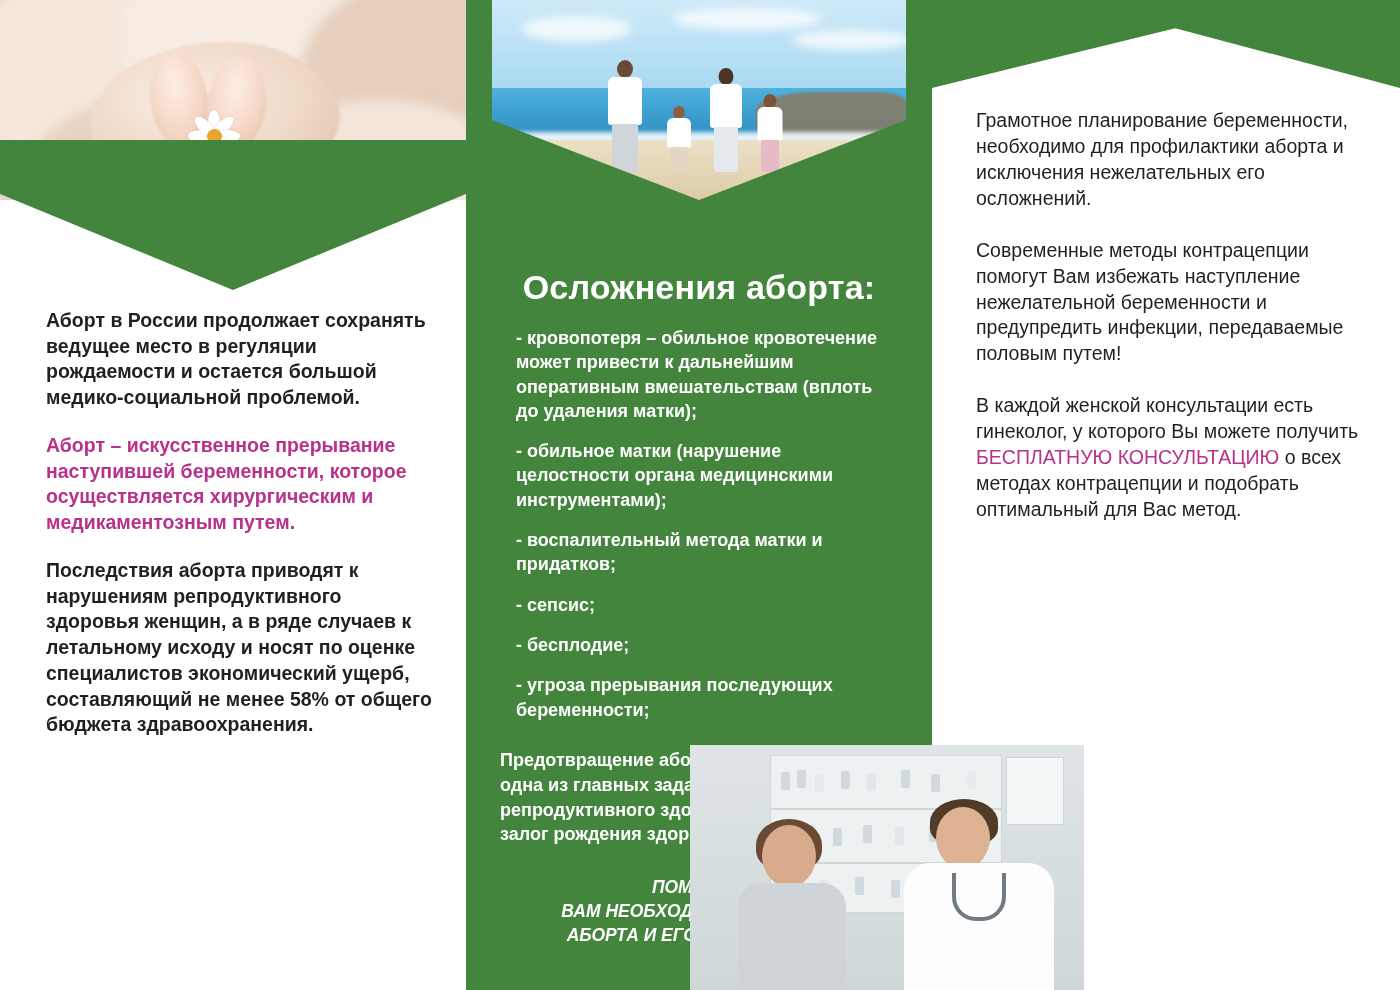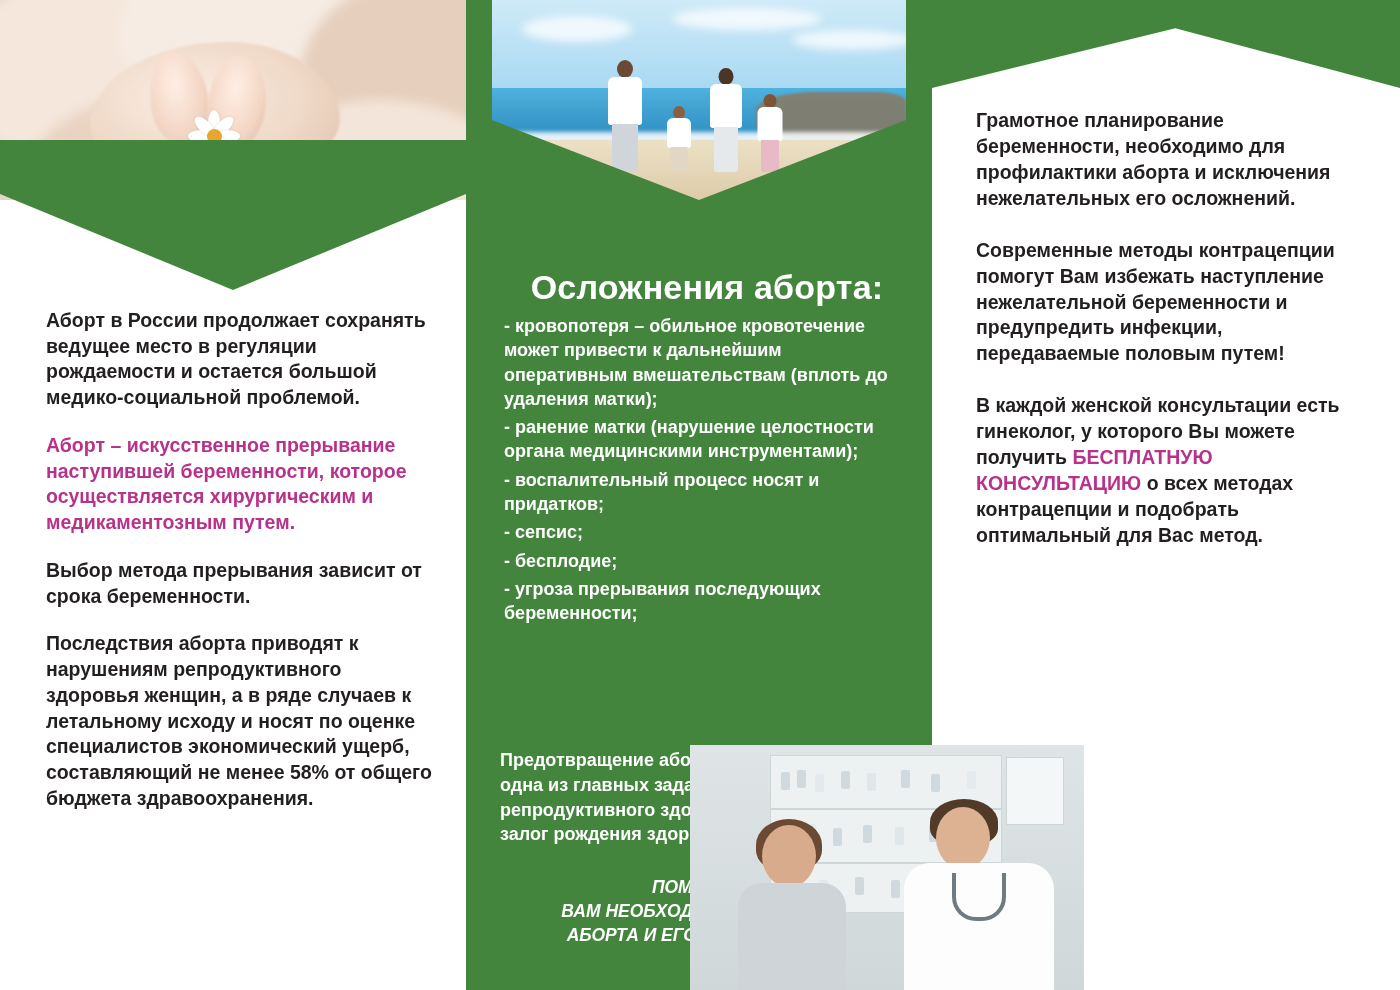--- a/index.html
+++ b/index.html
@@ -167,33 +167,32 @@
 
   .mid-title {
     position: absolute;
     left: 0; top: 245px;
     width: 466px;
     text-align: center;
     color: #ffffff;
     font-size: 34px;
     font-weight: bold;
     letter-spacing: .2px;
-    padding-left: 8px;
   }
   .mid-list {
     position: absolute;
     left: 34px;
     top: 310px;
     width: 404px;
     color: #ffffff;
     font-size: 18px;
     line-height: 1.35;
     font-weight: bold;
   }
-  .mid-list div { margin: 4px; }
+  .mid-list div { margin: 16px; }
   .mid-para {
     position: absolute;
     left: 34px;
     top: 730px;
     width: 404px;
     color: #ffffff;
     font-size: 18px;
     line-height: 1.38;
     font-weight: bold;
   }
@@ -229,21 +228,21 @@
     position: absolute;
     left: 44px;
     top: 108px;
     width: 392px;
     color: #231f20;
   }
   .right-text p {
     margin: 0 0 26px 0;
     font-size: 19.5px;
     line-height: 1.33;
-    font-weight: bold;
+    font-weight: normal;
   }
   .right-text .pink {
     color: #b8328b;
   }
   .photo-doctor {
     position: absolute;
     left: 690px;
     top: 745px;
     width: 394px;
     height: 245px;
@@ -299,21 +298,20 @@
         <div class="petal" style="transform:rotate(315deg)"></div>
         <div class="center"></div>
       </div>
     </div>
 
     <div class="panel-left-green"></div>
 
     <div class="left-text">
       <p>Аборт в России продолжает сохранять ведущее место в регуляции рождаемости и остается большой медико-социальной проблемой.</p>
       <p class="accent">Аборт – искусственное прерывание наступившей беременности, которое осуществляется хирургическим и медикаментозным путем.</p>
-      <p>Выбор метода прерывания зависит от срока беременности.</p>
       <p>Последствия аборта приводят к нарушениям репродуктивного здоровья женщин, а в ряде случаев к летальному исходу и носят по оценке специалистов экономический ущерб, составляющий не менее 58% от общего бюджета здравоохранения.</p>
     </div>
   </section>
 
   <section class="panel-mid">
 
     <div class="photo-family">
       <div class="pf-sky"></div>
       <div class="pf-cloud pf-c1"></div>
       <div class="pf-cloud pf-c2"></div>
@@ -344,22 +342,22 @@
         </div>
     </div>
     <div class="mid-side-l"></div>
     <div class="mid-side-r"></div>
     <div class="mid-notch"></div>
 
     <h1 class="mid-title">Осложнения аборта:</h1>
 
     <div class="mid-list">
       <div>- кровопотеря – обильное кровотечение может привести к дальнейшим оперативным вмешательствам (вплоть до удаления матки);</div>
-      <div>- ранение матки (нарушение целостности органа медицинскими инструментами);</div>
-      <div>- воспалительный процесс носят и придатков;</div>
+      <div>- обильное матки (нарушение целостности органа медицинскими инструментами);</div>
+      <div>- воспалительный метода матки и придатков;</div>
       <div>- сепсис;</div>
       <div>- бесплодие;</div>
       <div>- угроза прерывания последующих беременности;</div>
     </div>
 
     <p class="mid-para">Предотвращение абортов и их осложнений – одна из главных задач в сохранении репродуктивного здоровья женщины и залог рождения здоровых детей.</p>
 
     <div class="mid-remember">
       <div>ПОМНИТЕ!</div>
       <div>ВАМ НЕОБХОДИМО ИЗБЕЖАТЬ</div>

